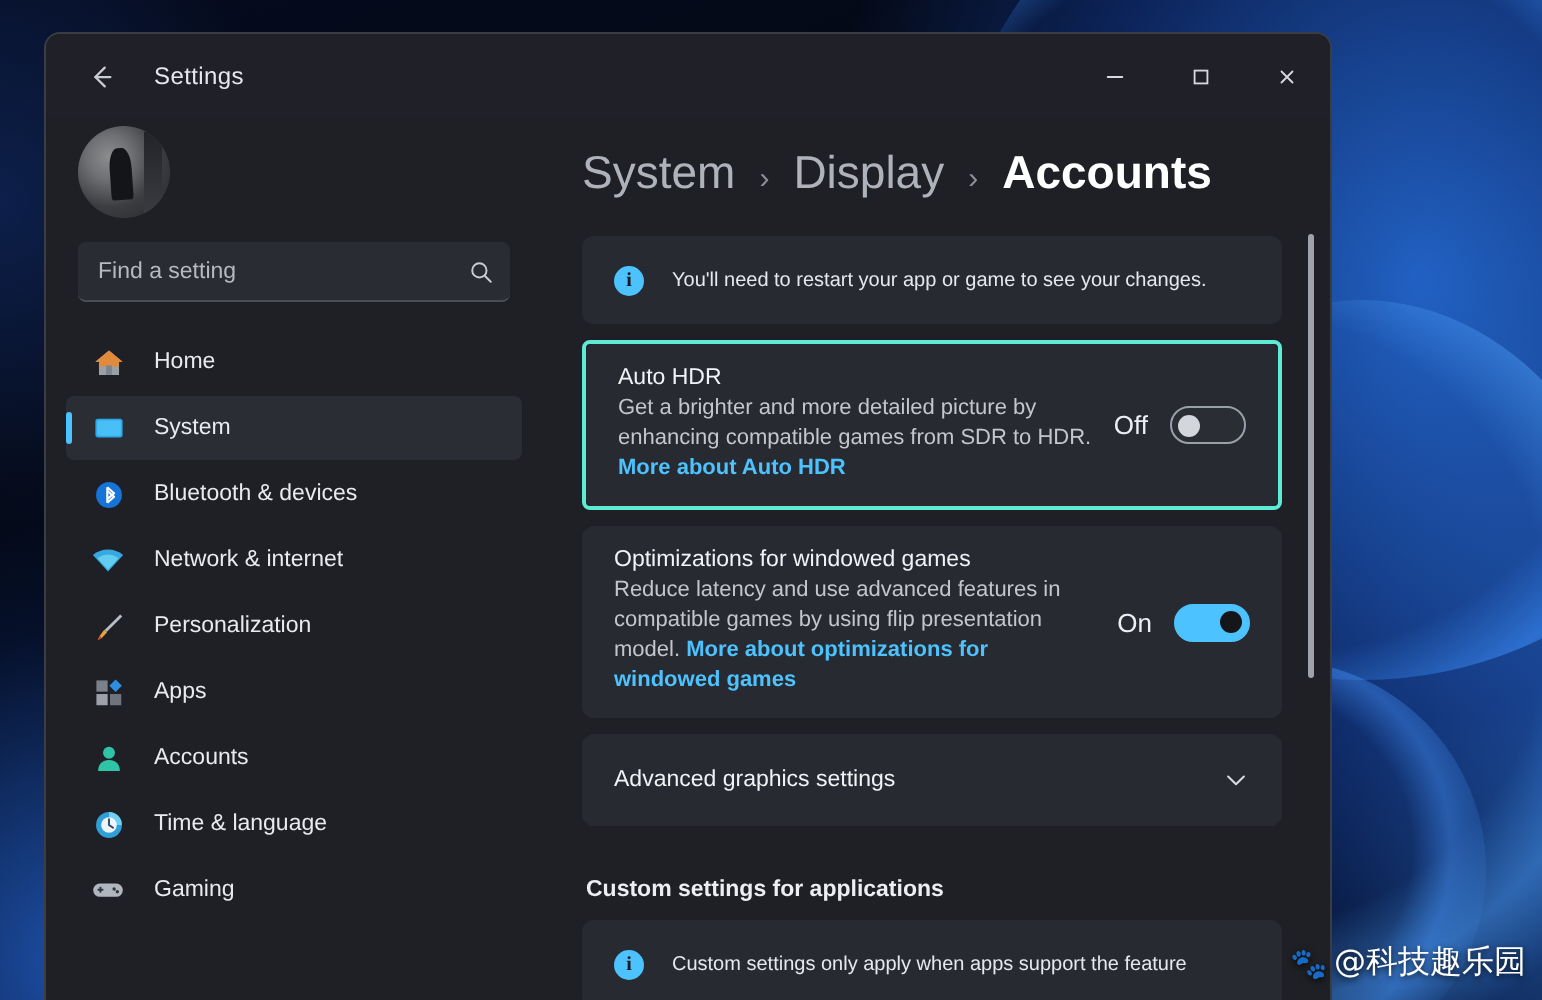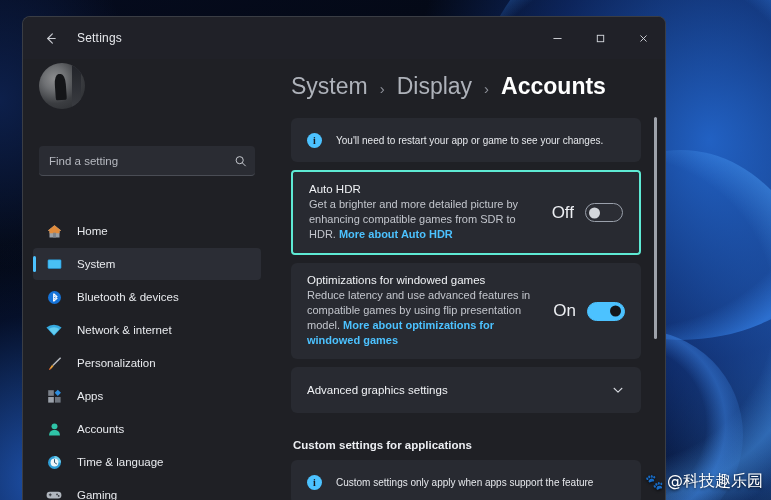--- a/index.html
+++ b/index.html
@@ -109,21 +109,20 @@
   }
 
   
   #sidebar {
     width: 248px;
     flex: 0 0 248px;
     background: #1f2025;
     padding: 0 10px;
     display: flex;
     flex-direction: column;
-    gap: 25px;
   }
   #account-block {
     display: flex;
     align-items: center;
     padding: 4px 6px 10px 6px;
   }
   #avatar {
     width: 46px; height: 46px;
     border-radius: 50%;
     overflow: hidden;
@@ -276,21 +275,21 @@
     cursor: pointer;
     text-decoration: none;
   }
 
   .toggle-group {
     display: flex;
     align-items: center;
     gap: 11px;
     flex: 0 0 auto;
   }
-  .toggle-state { font-size: 17px; color: #eceef2; }
+  .toggle-state { font-size: 13px; color: #eceef2; }
   .toggle {
     width: 38px; height: 19px;
     border-radius: 10px;
     position: relative;
     cursor: pointer;
     flex: 0 0 38px;
   }
   .toggle.off {
     background: #2b2d34;
     border: 1px solid #9aa0ab;

